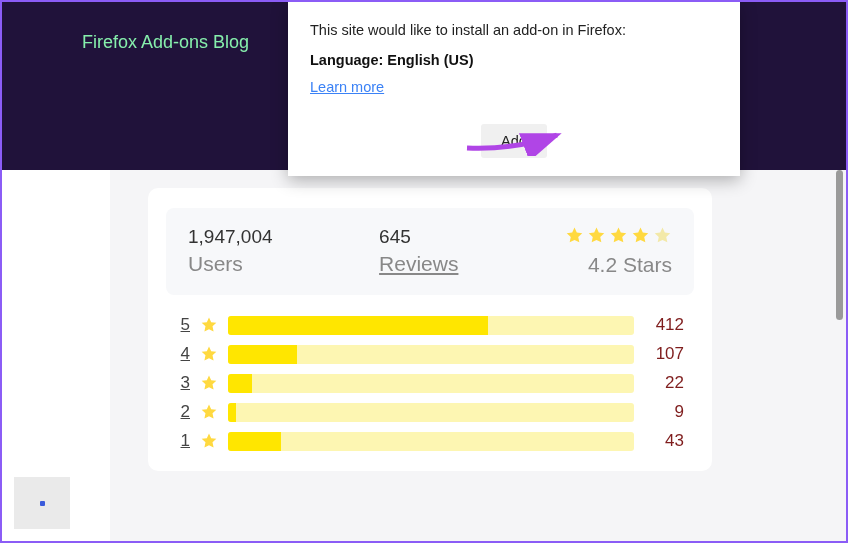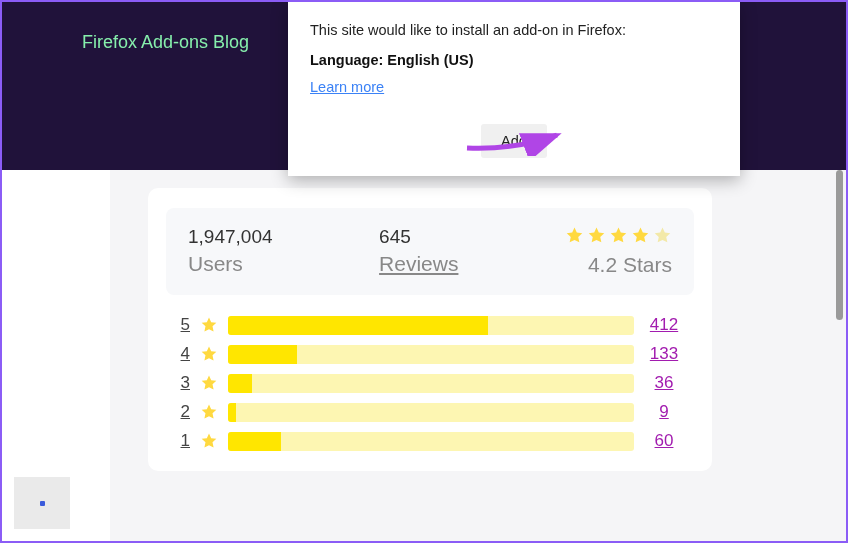--- a/index.html
+++ b/index.html
@@ -89,21 +89,21 @@
   .summary-label { font-size: 21px; color: #888; }
   .summary-label.link { text-decoration: underline; text-align: right; }
   .stars-row { display: flex; gap: 3px; justify-content: flex-end; margin-bottom: 4px; }
   .star-svg { width: 19px; height: 19px; }
   .rating-rows { margin: 20px 28px 0 28px; display: flex; flex-direction: column; gap: 9px; }
   .rating-row { display: flex; align-items: center; gap: 10px; }
   .rating-num { font-size: 17px; color: #444; text-decoration: underline; width: 14px; text-align: right; }
   .rating-star { width: 18px; height: 18px; }
   .bar-track { flex: 1; height: 19px; background: #fdf6b2; border-radius: 3px; position: relative; overflow: hidden; }
   .bar-fill { height: 100%; background: #ffe600; position: absolute; left: 0; top: 0; }
-  .rating-count { font-size: 17px; color: #a21caf; text-decoration: underline; width: 40px; text-align: center; }
+  .rating-count { font-size: 17px; color: #7f1d1d; width: 40px; text-align: right; }
   .loader-box {
     position: absolute;
     left: 12px;
     bottom: 12px;
     width: 56px;
     height: 52px;
     background: #eaeaea;
     display: flex;
     align-items: center;
     justify-content: center;
@@ -192,32 +192,32 @@
     </div>
 
     <div class="rating-row">
       <span class="rating-num">4</span>
       <svg class="rating-star" viewBox="0 0 24 24">
             <path d="M12 2l2.9 6.3 6.9.8-5.1 4.7 1.4 6.8L12 17.8 5.9 20.6l1.4-6.8L2.2 9.1l6.9-.8L12 2z" fill="#ffd940"></path>
           </svg>
       <div class="bar-track">
         <div class="bar-fill" style="width:17%"></div>
       </div>
-      <span class="rating-count">133</span>
+      <span class="rating-count">107</span>
     </div>
 
     <div class="rating-row">
       <span class="rating-num">3</span>
       <svg class="rating-star" viewBox="0 0 24 24">
             <path d="M12 2l2.9 6.3 6.9.8-5.1 4.7 1.4 6.8L12 17.8 5.9 20.6l1.4-6.8L2.2 9.1l6.9-.8L12 2z" fill="#ffd940"></path>
           </svg>
       <div class="bar-track">
         <div class="bar-fill" style="width:6%"></div>
       </div>
-      <span class="rating-count">36</span>
+      <span class="rating-count">22</span>
     </div>
 
     <div class="rating-row">
       <span class="rating-num">2</span>
       <svg class="rating-star" viewBox="0 0 24 24">
             <path d="M12 2l2.9 6.3 6.9.8-5.1 4.7 1.4 6.8L12 17.8 5.9 20.6l1.4-6.8L2.2 9.1l6.9-.8L12 2z" fill="#ffd940"></path>
           </svg>
       <div class="bar-track">
         <div class="bar-fill" style="width:2%"></div>
       </div>
@@ -225,21 +225,21 @@
     </div>
 
     <div class="rating-row">
       <span class="rating-num">1</span>
       <svg class="rating-star" viewBox="0 0 24 24">
             <path d="M12 2l2.9 6.3 6.9.8-5.1 4.7 1.4 6.8L12 17.8 5.9 20.6l1.4-6.8L2.2 9.1l6.9-.8L12 2z" fill="#ffd940"></path>
           </svg>
       <div class="bar-track">
         <div class="bar-fill" style="width:13%"></div>
       </div>
-      <span class="rating-count">60</span>
+      <span class="rating-count">43</span>
     </div>
   </div>
   </div>
 
   <div class="loader-box">
     <div class="loader-dot"></div>
   </div>
 </div>
 
 <div class="scroll-thumb"></div>

